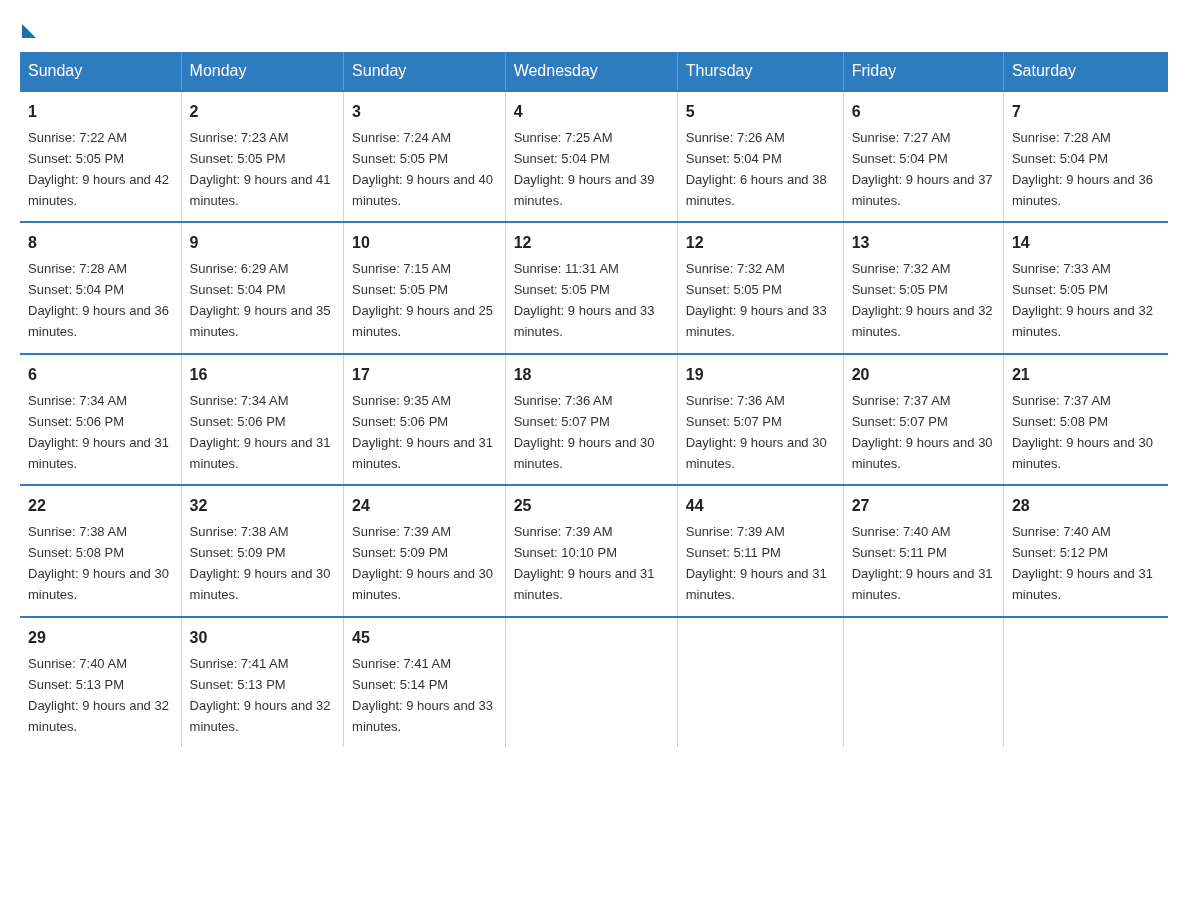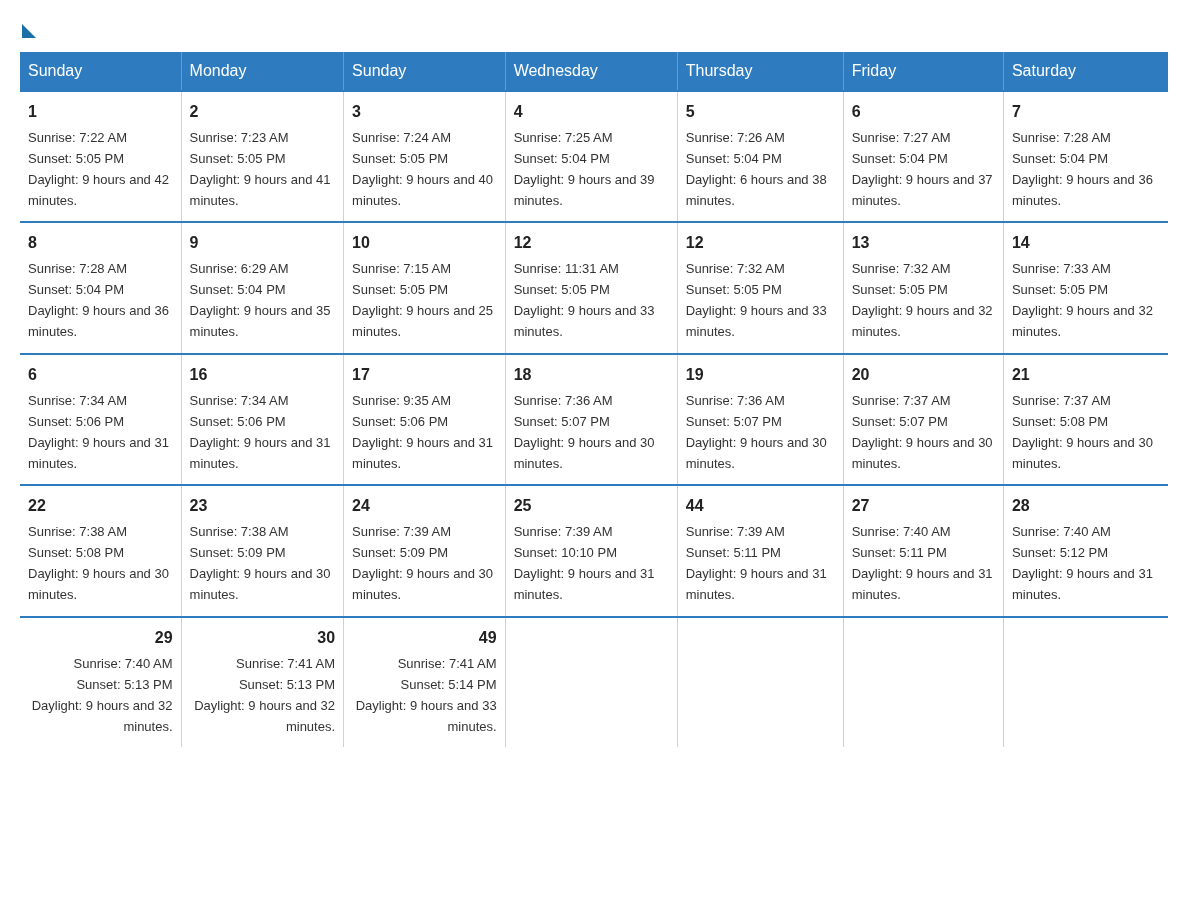--- a/index.html
+++ b/index.html
@@ -97,21 +97,20 @@
       font-weight: bold;
       display: block;
       margin-bottom: 3px;
     }
     .day-info {
       font-size: 13px;
       color: #333;
     }
     tbody tr:last-child td {
       border-bottom: none;
-      text-align: right;
     }
   </style>
 </head>
 <body>
 
 <div class="header">
   <div class="logo">
     <div class="logo-top">
       <span class="logo-general"></span>
       <div class="logo-arrow"></div>
@@ -159,30 +158,30 @@
         <td><span class="day-num">6</span><span class="day-info">Sunrise: 7:34 AM</span><br><span class="day-info">Sunset: 5:06 PM</span><br><span class="day-info">Daylight: 9 hours and 31 minutes.</span></td>
         <td><span class="day-num">16</span><span class="day-info">Sunrise: 7:34 AM</span><br><span class="day-info">Sunset: 5:06 PM</span><br><span class="day-info">Daylight: 9 hours and 31 minutes.</span></td>
         <td><span class="day-num">17</span><span class="day-info">Sunrise: 9:35 AM</span><br><span class="day-info">Sunset: 5:06 PM</span><br><span class="day-info">Daylight: 9 hours and 31 minutes.</span></td>
         <td><span class="day-num">18</span><span class="day-info">Sunrise: 7:36 AM</span><br><span class="day-info">Sunset: 5:07 PM</span><br><span class="day-info">Daylight: 9 hours and 30 minutes.</span></td>
         <td><span class="day-num">19</span><span class="day-info">Sunrise: 7:36 AM</span><br><span class="day-info">Sunset: 5:07 PM</span><br><span class="day-info">Daylight: 9 hours and 30 minutes.</span></td>
         <td><span class="day-num">20</span><span class="day-info">Sunrise: 7:37 AM</span><br><span class="day-info">Sunset: 5:07 PM</span><br><span class="day-info">Daylight: 9 hours and 30 minutes.</span></td>
         <td><span class="day-num">21</span><span class="day-info">Sunrise: 7:37 AM</span><br><span class="day-info">Sunset: 5:08 PM</span><br><span class="day-info">Daylight: 9 hours and 30 minutes.</span></td>
       </tr>
       <tr>
         <td><span class="day-num">22</span><span class="day-info">Sunrise: 7:38 AM</span><br><span class="day-info">Sunset: 5:08 PM</span><br><span class="day-info">Daylight: 9 hours and 30 minutes.</span></td>
-        <td><span class="day-num">23</span><span class="day-info">Sunrise: 7:38 AM</span><br><span class="day-info">Sunset: 5:09 PM</span><br><span class="day-info">Daylight: 9 hours and 30 minutes.</span></td>
+        <td><span class="day-num">32</span><span class="day-info">Sunrise: 7:38 AM</span><br><span class="day-info">Sunset: 5:09 PM</span><br><span class="day-info">Daylight: 9 hours and 30 minutes.</span></td>
         <td><span class="day-num">24</span><span class="day-info">Sunrise: 7:39 AM</span><br><span class="day-info">Sunset: 5:09 PM</span><br><span class="day-info">Daylight: 9 hours and 30 minutes.</span></td>
         <td><span class="day-num">25</span><span class="day-info">Sunrise: 7:39 AM</span><br><span class="day-info">Sunset: 10:10 PM</span><br><span class="day-info">Daylight: 9 hours and 31 minutes.</span></td>
         <td><span class="day-num">44</span><span class="day-info">Sunrise: 7:39 AM</span><br><span class="day-info">Sunset: 5:11 PM</span><br><span class="day-info">Daylight: 9 hours and 31 minutes.</span></td>
         <td><span class="day-num">27</span><span class="day-info">Sunrise: 7:40 AM</span><br><span class="day-info">Sunset: 5:11 PM</span><br><span class="day-info">Daylight: 9 hours and 31 minutes.</span></td>
         <td><span class="day-num">28</span><span class="day-info">Sunrise: 7:40 AM</span><br><span class="day-info">Sunset: 5:12 PM</span><br><span class="day-info">Daylight: 9 hours and 31 minutes.</span></td>
       </tr>
       <tr>
         <td><span class="day-num">29</span><span class="day-info">Sunrise: 7:40 AM</span><br><span class="day-info">Sunset: 5:13 PM</span><br><span class="day-info">Daylight: 9 hours and 32 minutes.</span></td>
         <td><span class="day-num">30</span><span class="day-info">Sunrise: 7:41 AM</span><br><span class="day-info">Sunset: 5:13 PM</span><br><span class="day-info">Daylight: 9 hours and 32 minutes.</span></td>
-        <td><span class="day-num">49</span><span class="day-info">Sunrise: 7:41 AM</span><br><span class="day-info">Sunset: 5:14 PM</span><br><span class="day-info">Daylight: 9 hours and 33 minutes.</span></td>
+        <td><span class="day-num">45</span><span class="day-info">Sunrise: 7:41 AM</span><br><span class="day-info">Sunset: 5:14 PM</span><br><span class="day-info">Daylight: 9 hours and 33 minutes.</span></td>
         <td></td>
         <td></td>
         <td></td>
         <td></td>
       </tr>
     </tbody>
 </table>
 
 </body></html>

